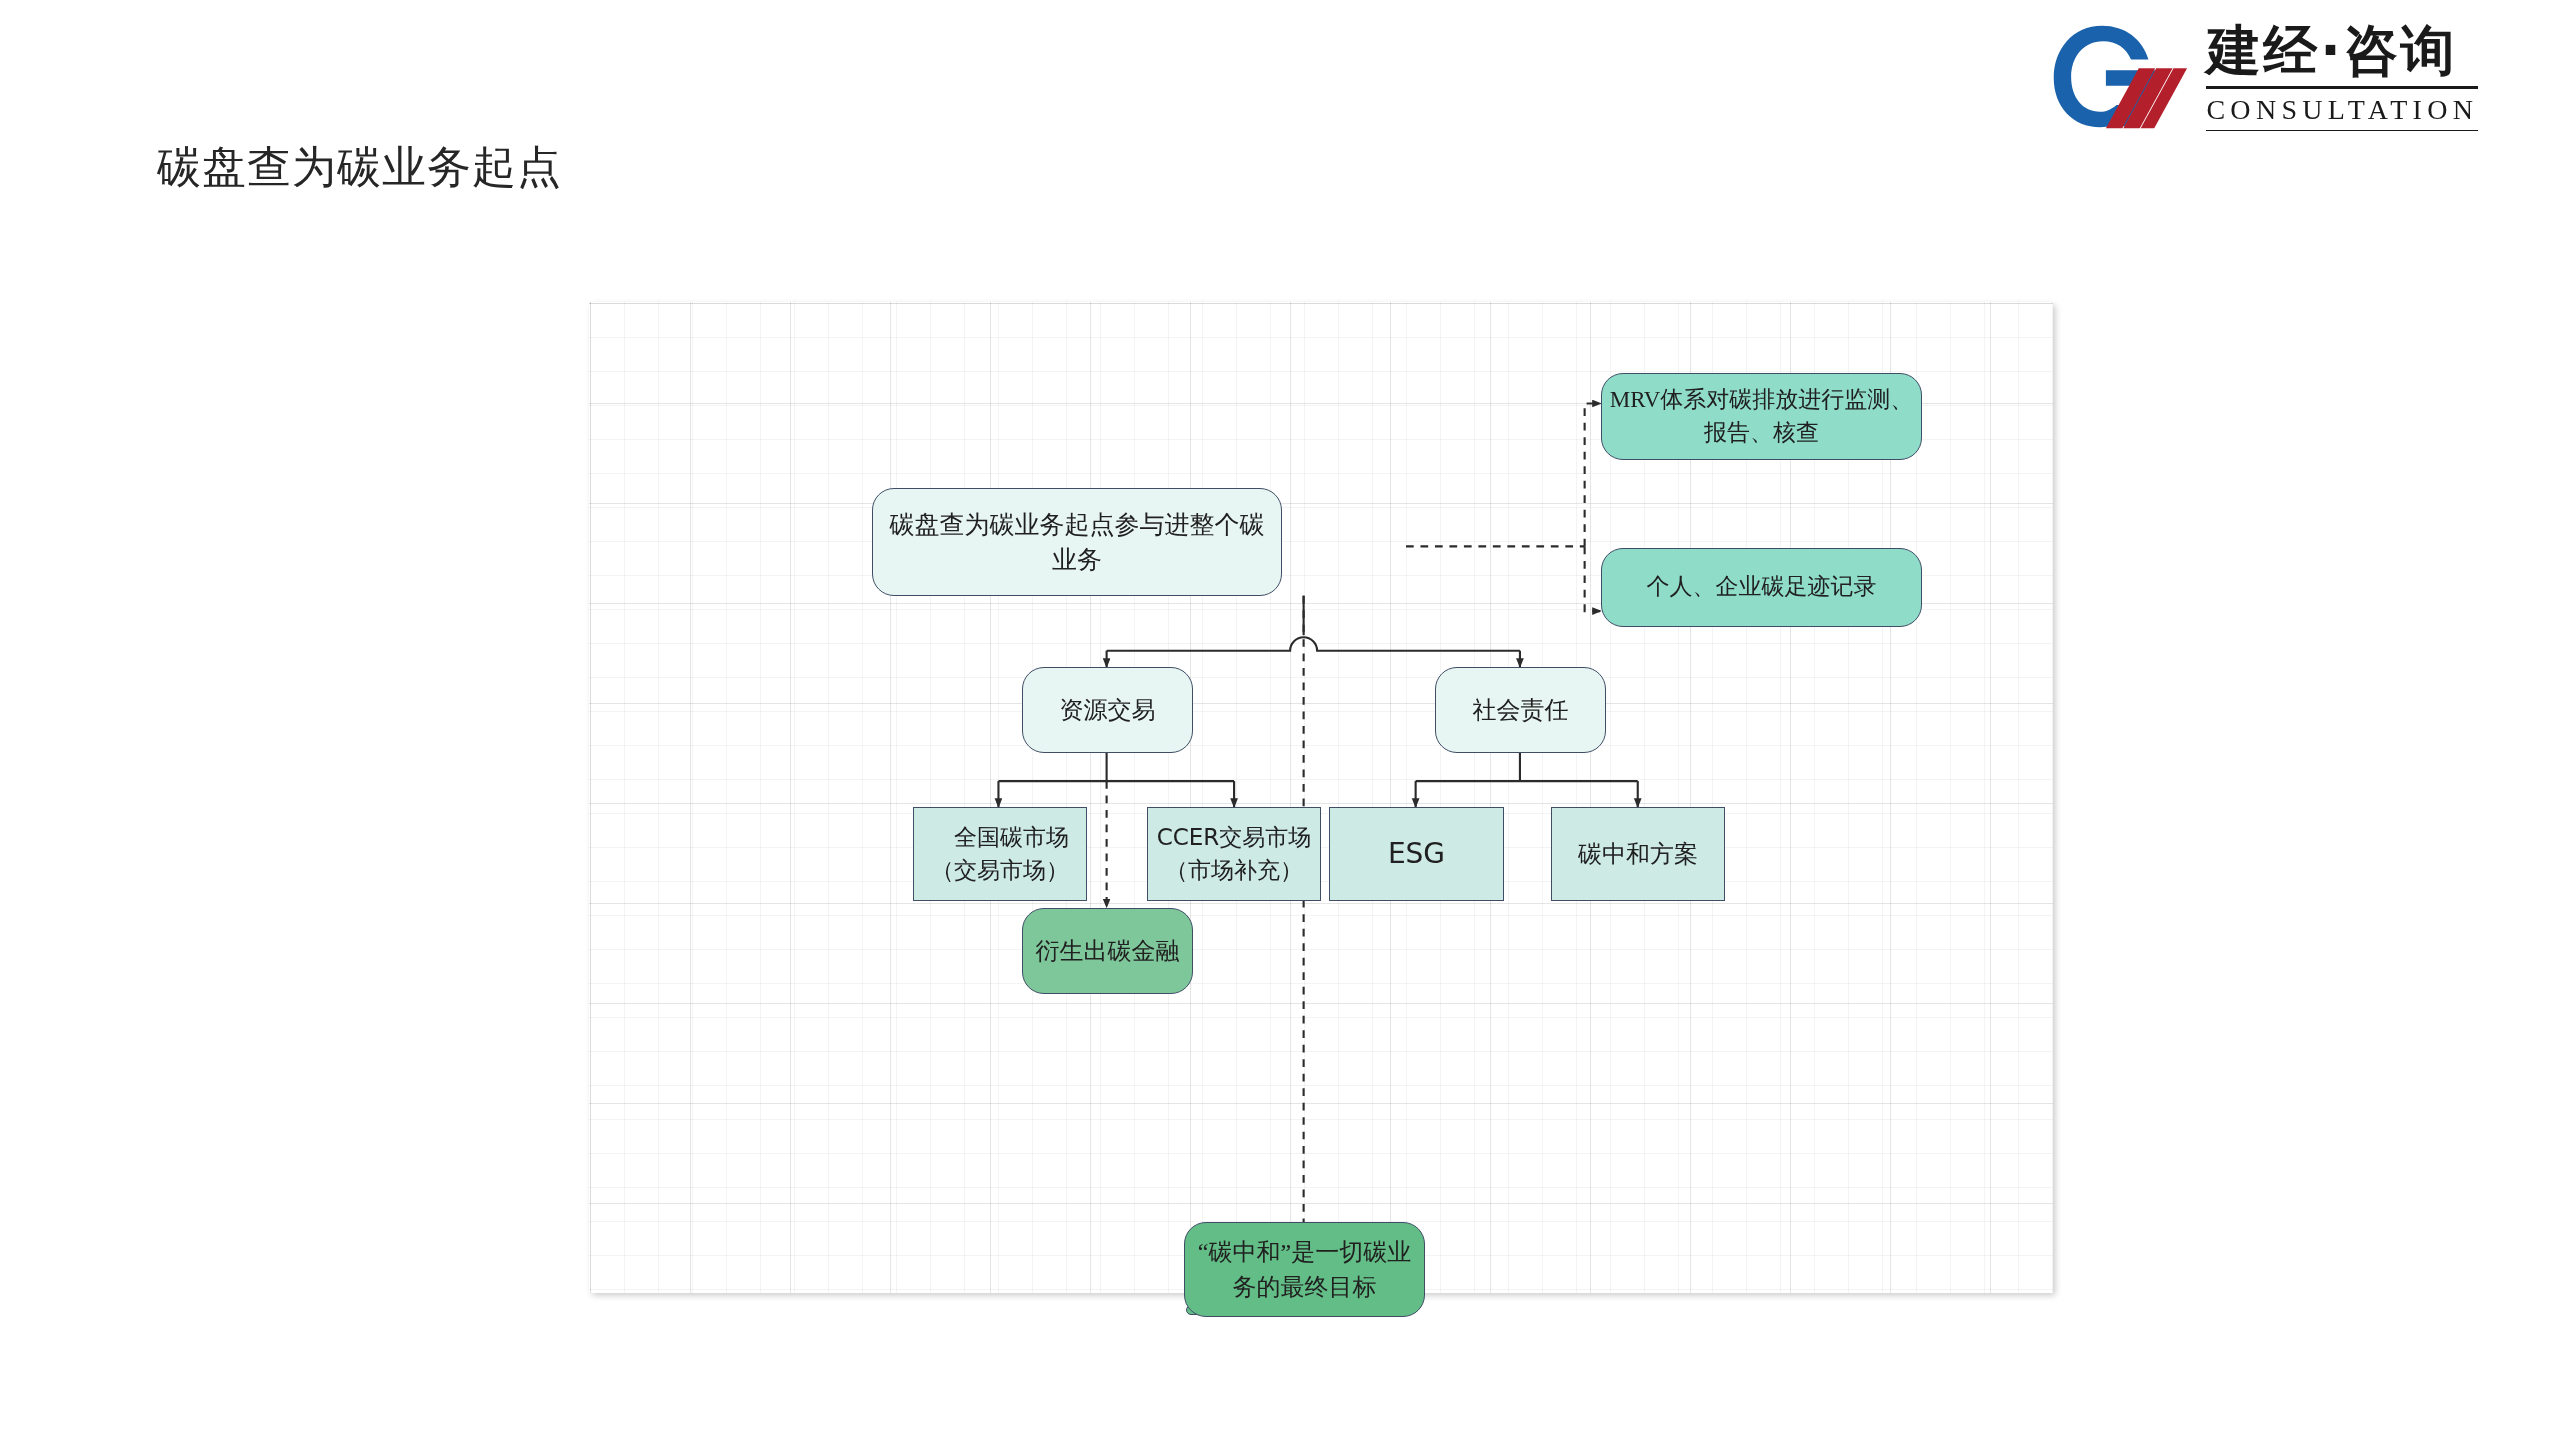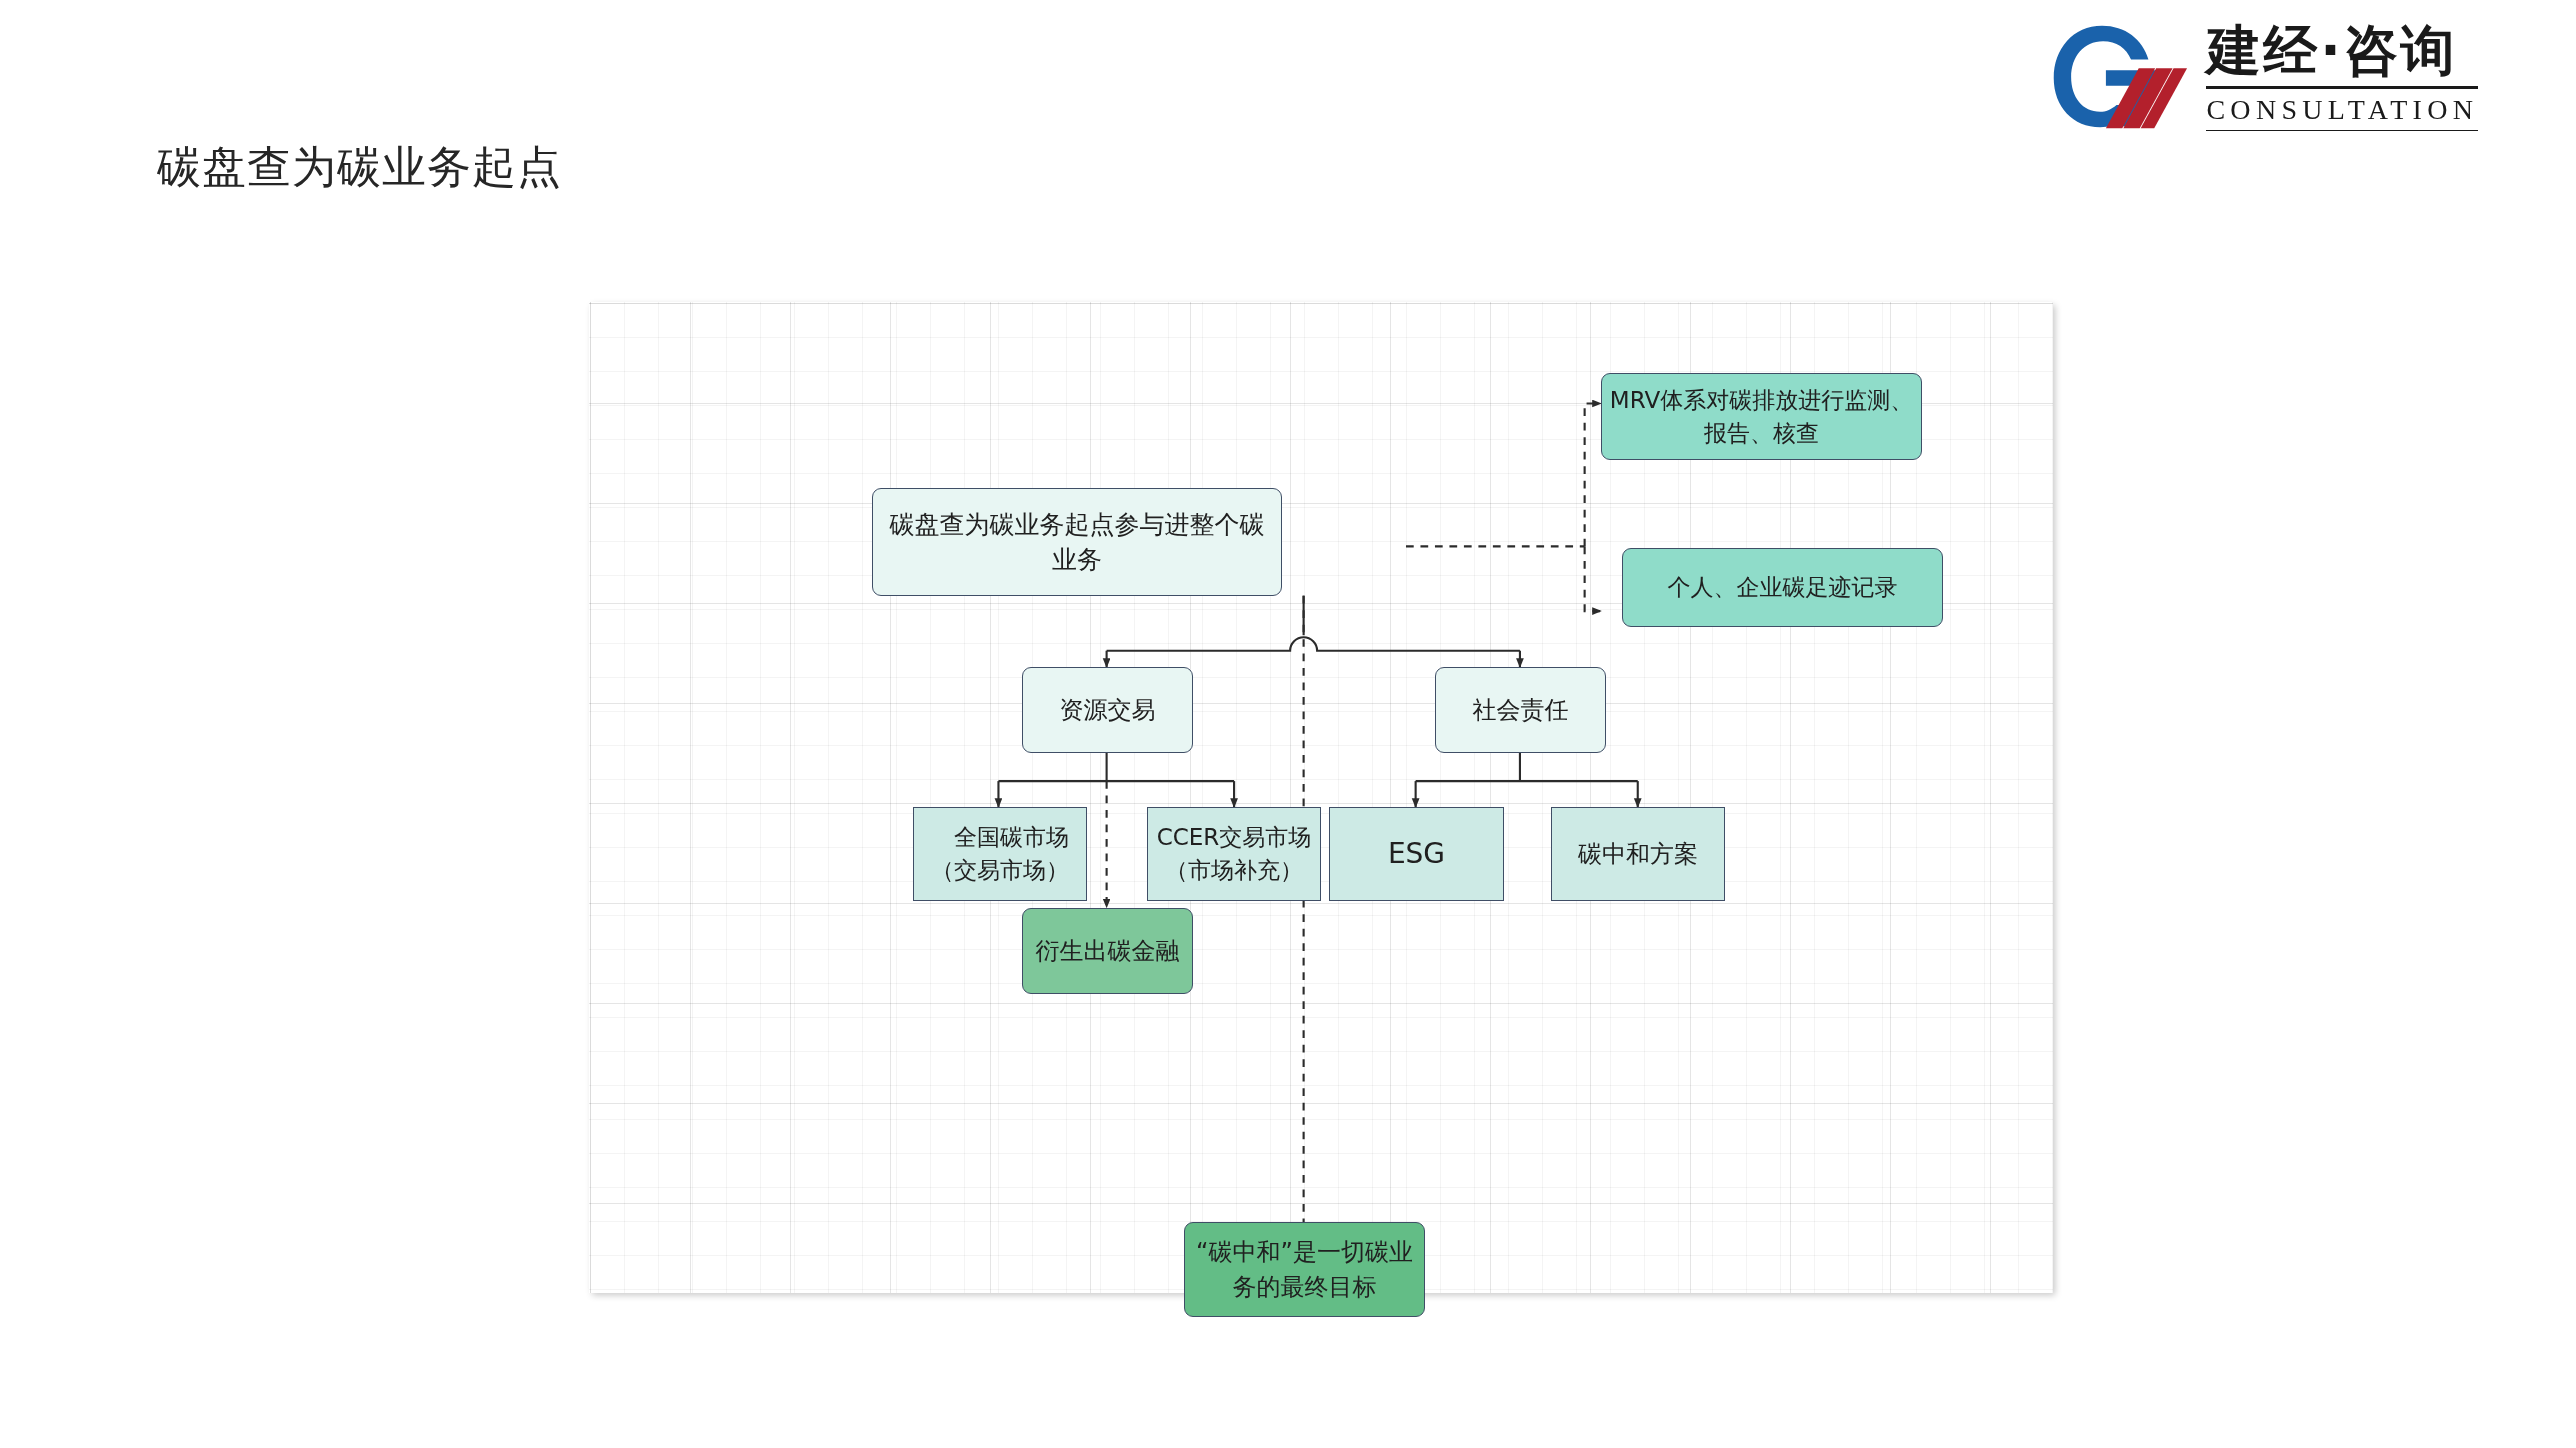--- a/index.html
+++ b/index.html
@@ -112,21 +112,21 @@
     position: absolute;
     display: flex;
     align-items: center;
     justify-content: center;
     text-align: center;
     font-family: "DejaVu Sans", "Liberation Sans", sans-serif;
     color: #202020;
     line-height: 1.42;
     padding: 3.9px 7.7px;
   }
-  .node.rounded { border-radius: 9px; }
+  .node.rounded { border-radius: 22px; font-family: Liberation Serif, serif; }
   .node.sq { border-radius: 0; }
 
   .fill-mint  { background: #e8f6f3; border: 1.9px solid #3f4e66; }
   .fill-teal  { background: #8fdcc9; border: 1.9px solid #3f4e66; }
   .fill-teal2 { background: #cdeae5; border: 1.9px solid #3f4e66; }
   .fill-green { background: #7ec79a; border: 1.9px solid #3f4e66; }
   .fill-green2{ background: #63bd86; border: 1.9px solid #3f4e66; }
 </style>
 </head>
 <body>
@@ -194,21 +194,21 @@
     </svg>
 
     <div class="node rounded fill-mint" style="left:283px; top:186px; width:410px; height:108px; font-size:25px;">
       <span>碳盘查为碳业务起点参与进整个碳业务</span>
     </div>
 
     <div class="node rounded fill-teal" style="left:1012px; top:71px; width:321px; height:87px; font-size:23px;">
       <span>MRV体系对碳排放进行监测、报告、核查</span>
     </div>
 
-    <div class="node rounded fill-teal" style="left:1012px; top:246px; width:321px; height:79px; font-size:23px;margin-left:21px;">
+    <div class="node rounded fill-teal" style="left:1012px; top:246px; width:321px; height:79px; font-size:23px;">
       <span>个人、企业碳足迹记录</span>
     </div>
 
     <div class="node rounded fill-mint" style="left:433px; top:365px; width:171px; height:86px; font-size:24px;">
       <span>资源交易</span>
     </div>
 
     <div class="node rounded fill-mint" style="left:846px; top:365px; width:171px; height:86px; font-size:24px;">
       <span>社会责任</span>
     </div>

